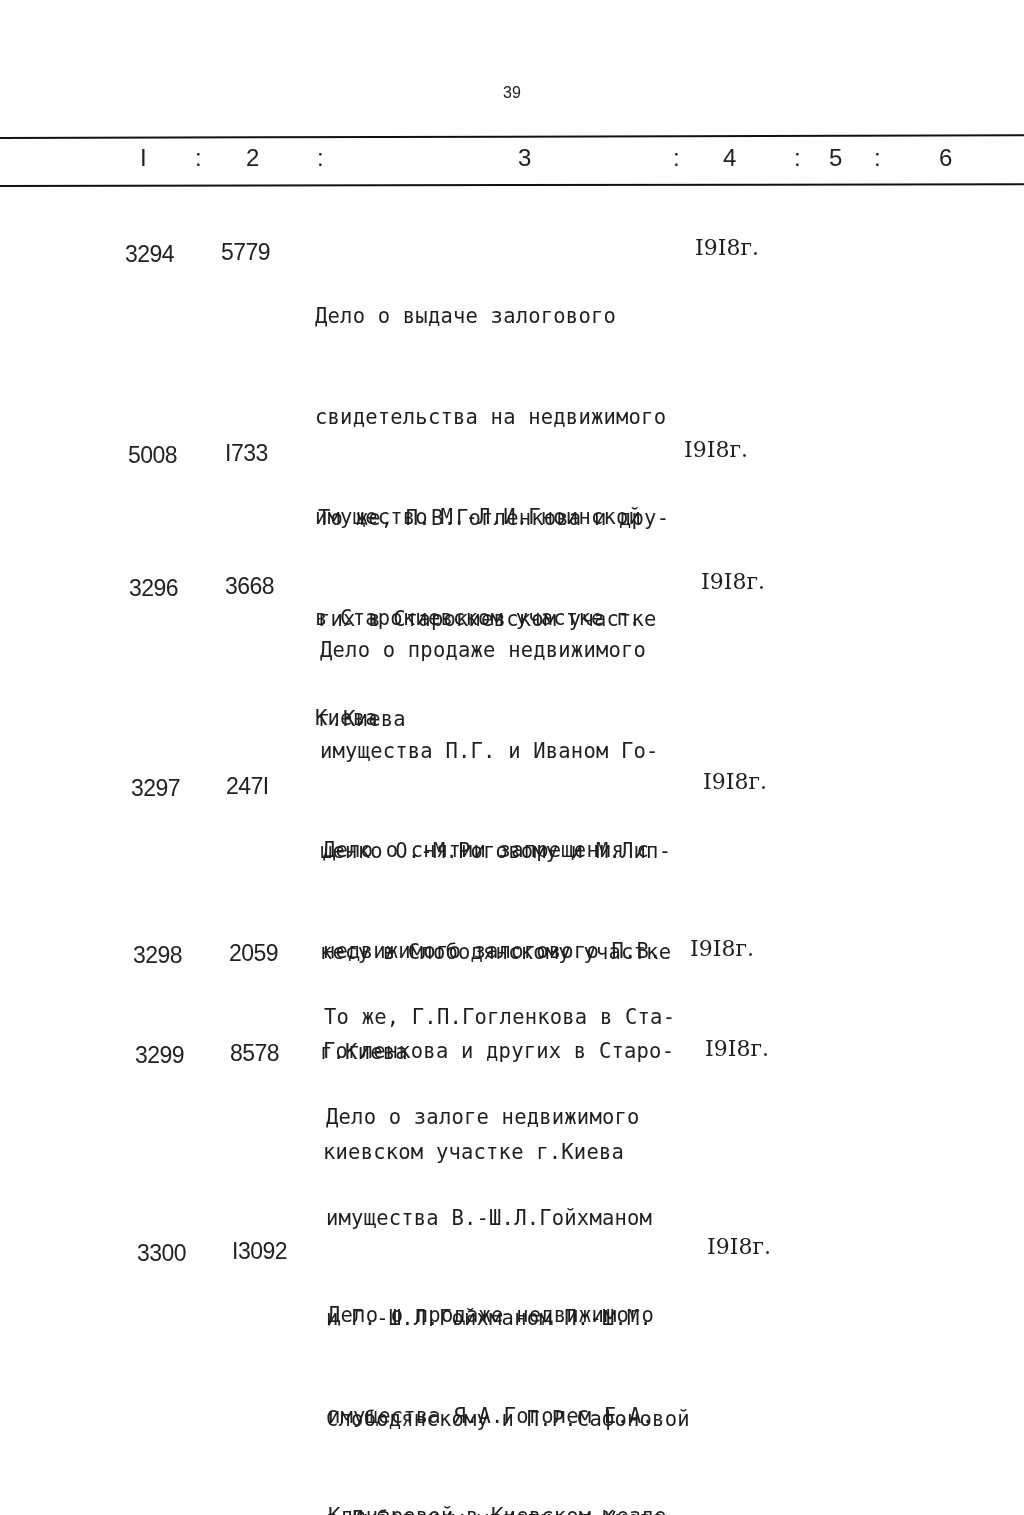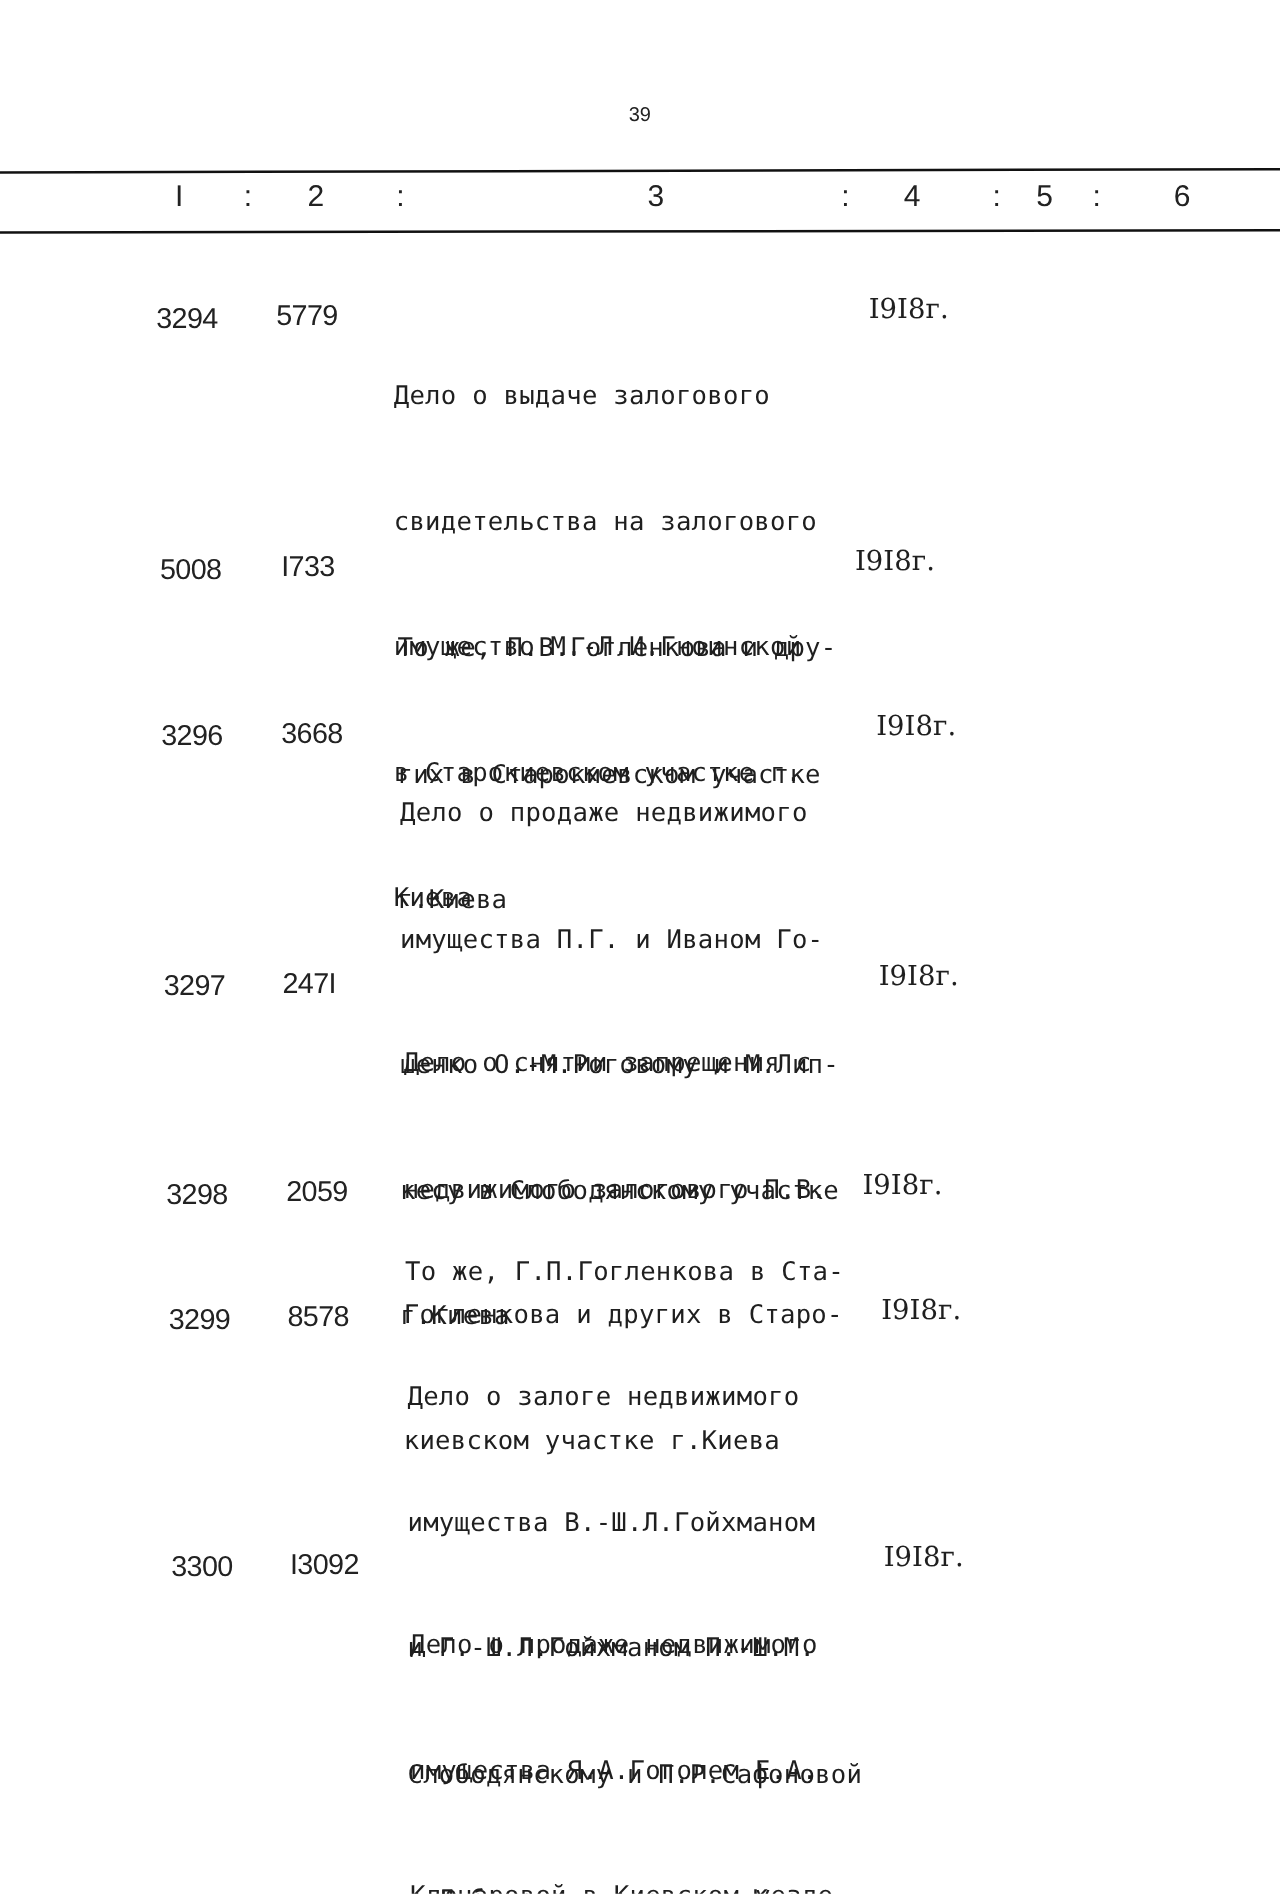--- a/index.html
+++ b/index.html
@@ -52,21 +52,21 @@
   <span class="header-cell" style="left:874px">:</span>
   <span class="header-cell" style="left:939px">6</span>
 </div>
 <div class="rule bottom"></div>
 
 <div class="entry">
   <span class="num" style="left:125px;top:241px">3294</span>
   <span class="num" style="left:221px;top:239px">5779</span>
   <div class="desc" style="left:315px;top:233px">
     <span class="desc-line">Дело о выдаче залогового</span>
-    <span class="desc-line">свидетельства на залогового</span>
+    <span class="desc-line">свидетельства на недвижимого</span>
     <span class="desc-line">имущество М.-Л.И.Гноинской</span>
     <span class="desc-line">в Старокиевском участке г.</span>
     <span class="desc-line">Киева</span>
   </div>
   <span class="year" style="left:695px;top:235px">I9I8г.</span>
 </div>
 
 <div class="entry">
   <span class="num" style="left:128px;top:442px">5008</span>
   <span class="num" style="left:225px;top:440px">I733</span>

